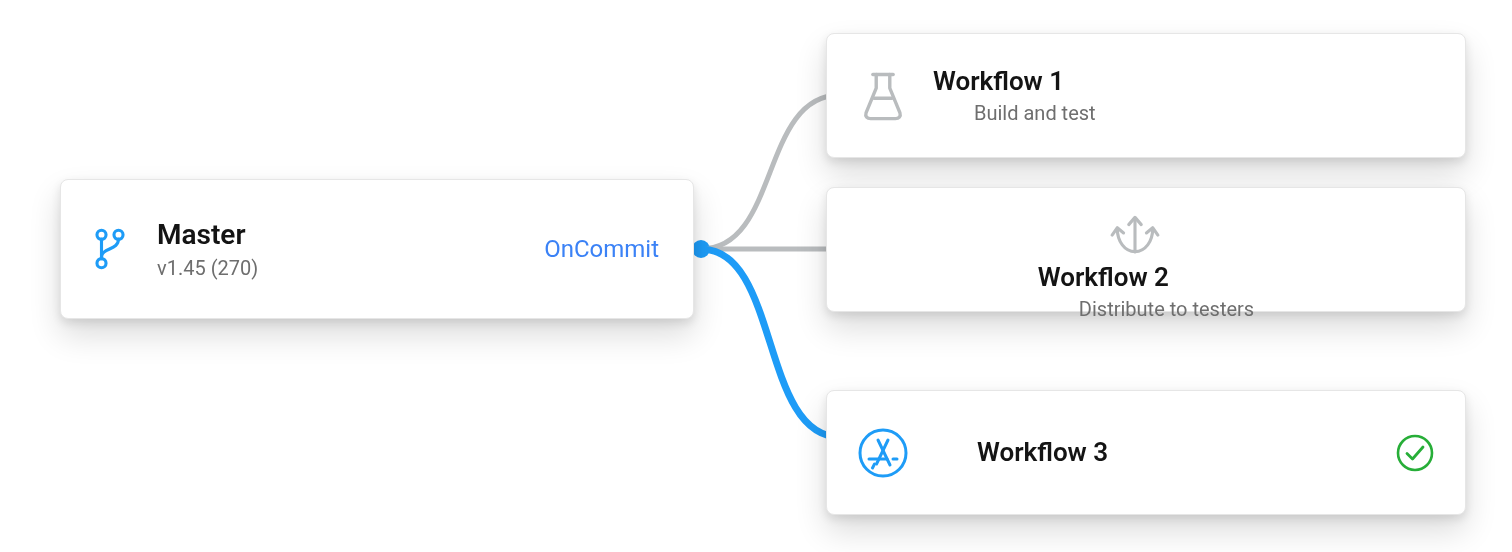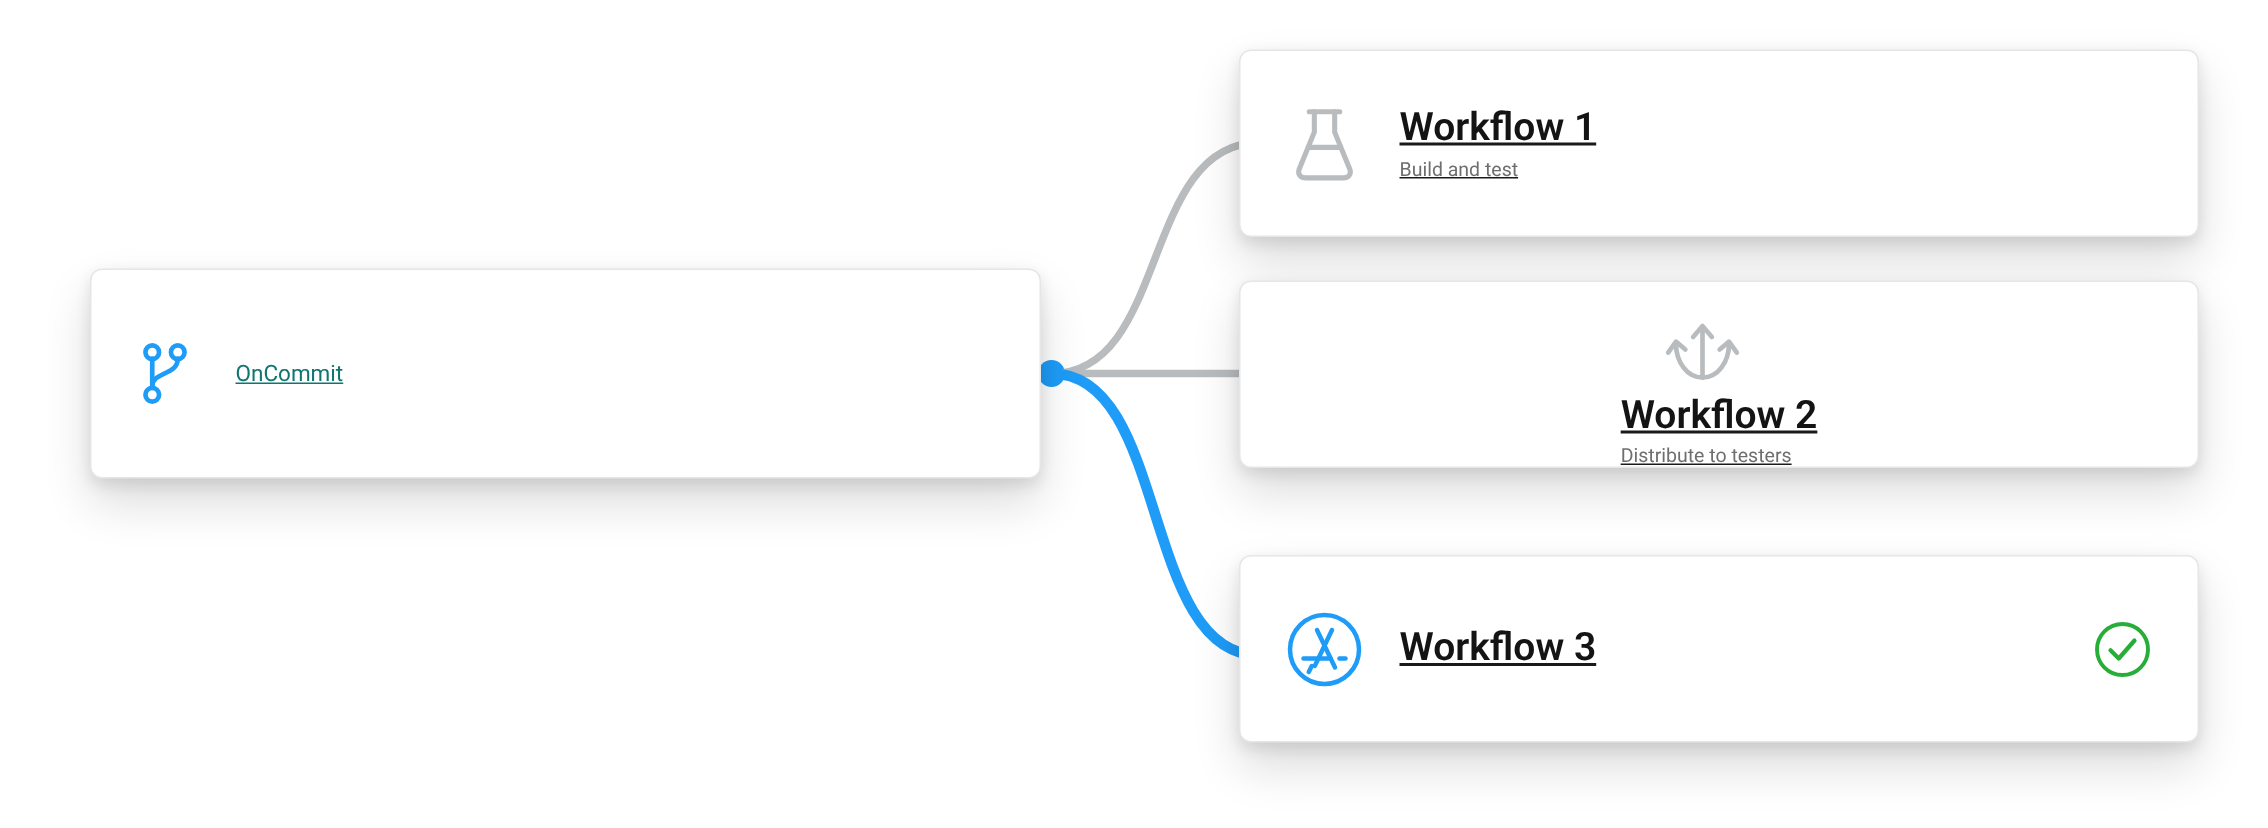--- a/index.html
+++ b/index.html
@@ -64,54 +64,54 @@
     font-weight: 600;
     color: #141414;
     line-height: 1.2;
   }
   .subtitle {
     font-size: 20px;
     color: #6e6e6e;
     margin-top: 4px;
   }
   .trigger-label {
-    font-size: 15px;
-    color: #0f766e;
+    font-size: 24px;
+    color: #3b82f6;
     margin-right: 6px;
-    text-decoration: underline;
   }
   
   .wf-card {
     left: 826px;
     width: 640px;
     height: 125px;
     padding: 18px 28px;
   }
   .wf1 { top: 33px; }
   .wf2 { top: 187px; flex-direction: column; }
-  .wf3 { top: 370px; }
+  .wf3 { top: 390px; gap: 44px; }
   .wf-icon {
     width: 56px;
     flex: 0 0 56px;
     display: flex;
     align-items: center;
     justify-content: center;
     margin-right: 22px;
   }
-  .wf-text { flex: 1 1 auto; text-decoration: underline; }
+  .wf-text { flex: 1 1 auto; }
   .wf-title {
     font-size: 26px;
     font-weight: 600;
     color: #141414;
     line-height: 1.2;
   }
   .wf-sub {
-    font-size: 13px;
+    font-size: 20px;
     color: #6e6e6e;
     margin-top: 4px;
+    margin-left: 41px;
   }
   .wf-status {
     width: 44px;
     flex: 0 0 44px;
     display: flex;
     align-items: center;
     justify-content: center;
   }
   
   .stroke-grey { stroke: #B9BCBE; }
@@ -142,20 +142,24 @@
     <div class="content">
       <div class="branch-icon">
         <svg width="34" height="44" viewBox="0 0 24 30" fill="none">
           <circle cx="6" cy="5" r="3.2" stroke="#1E9CF7" stroke-width="2.2"></circle>
           <circle cx="6" cy="25" r="3.2" stroke="#1E9CF7" stroke-width="2.2"></circle>
           <circle cx="18" cy="5" r="3.2" stroke="#1E9CF7" stroke-width="2.2"></circle>
           <path d="M6 8 L6 21.8" stroke="#1E9CF7" stroke-width="2.2" stroke-linecap="round"></path>
           <path d="M18 8 C 18 16, 6 14, 6 21" stroke="#1E9CF7" stroke-width="2.2" fill="none" stroke-linecap="round"></path>
         </svg>
       </div>
+      <div class="source-text">
+        <div class="title">Master</div>
+        <div class="subtitle">v1.45 (270)</div>
+      </div>
       <div class="trigger-label">OnCommit</div>
     </div>
   </div>
 
   <div class="card wf-card wf1">
     <div class="wf-icon">
       <svg width="46" height="52" viewBox="0 0 40 46" fill="none">
         <path d="M14 4 L14 16 L5 38 C4 41 6 43 9 43 L31 43 C34 43 36 41 35 38 L26 16 L26 4" stroke="#B9BCBE" stroke-width="3" stroke-linejoin="round" stroke-linecap="round"></path>
         <line x1="11" y1="4" x2="29" y2="4" stroke="#B9BCBE" stroke-width="3" stroke-linecap="round"></line>
         <line x1="12" y1="25" x2="28" y2="25" stroke="#B9BCBE" stroke-width="3" stroke-linecap="round"></line>

